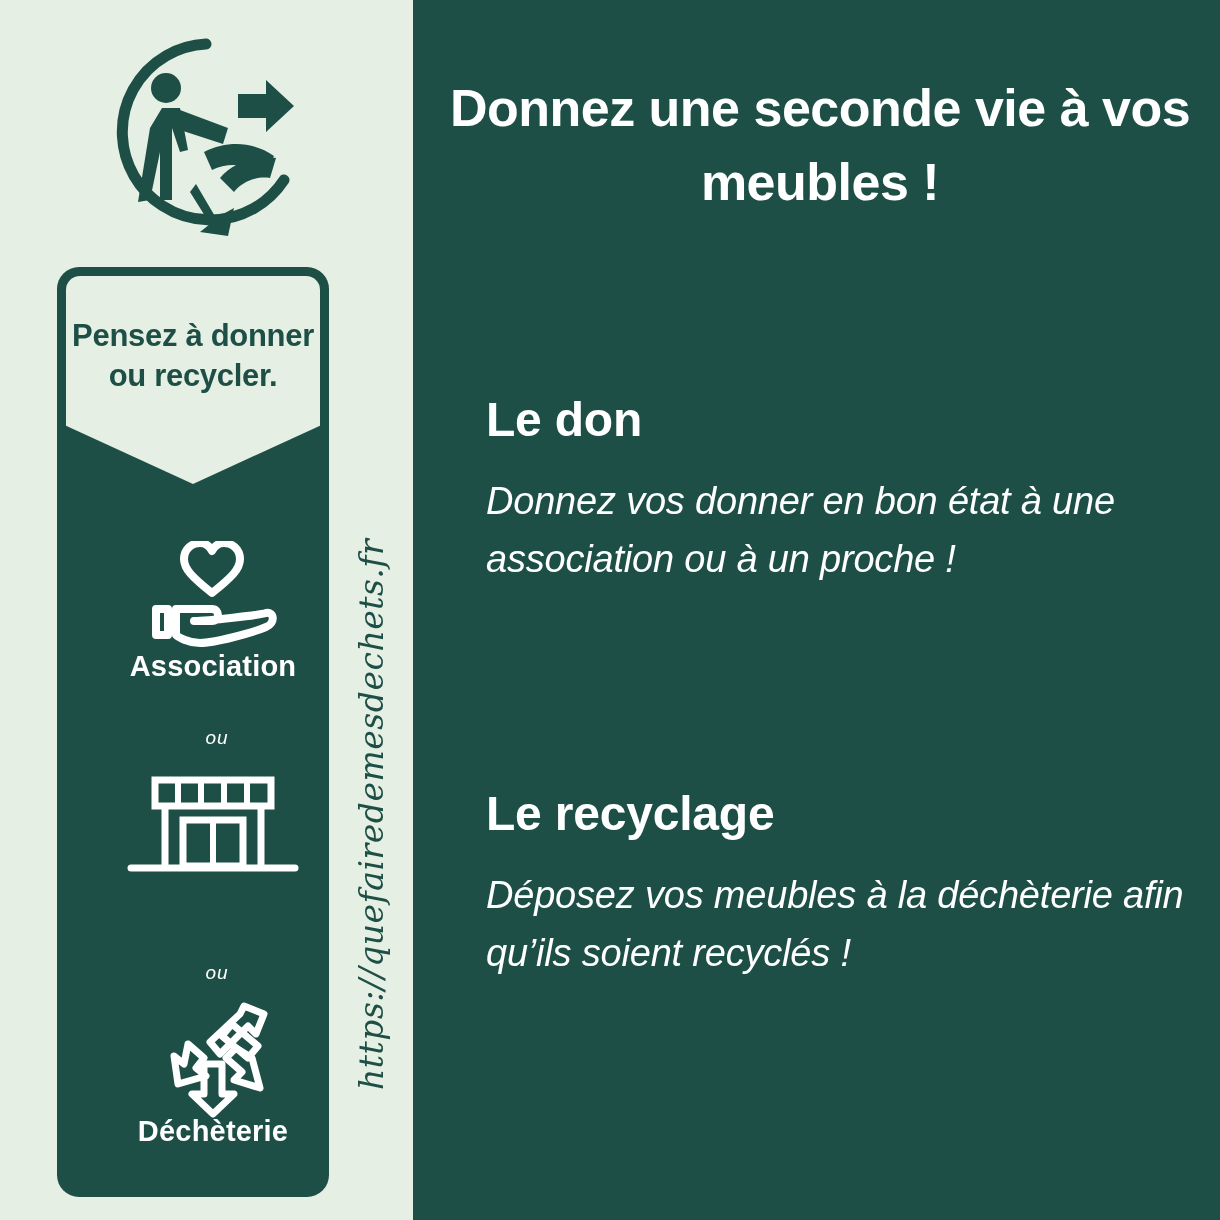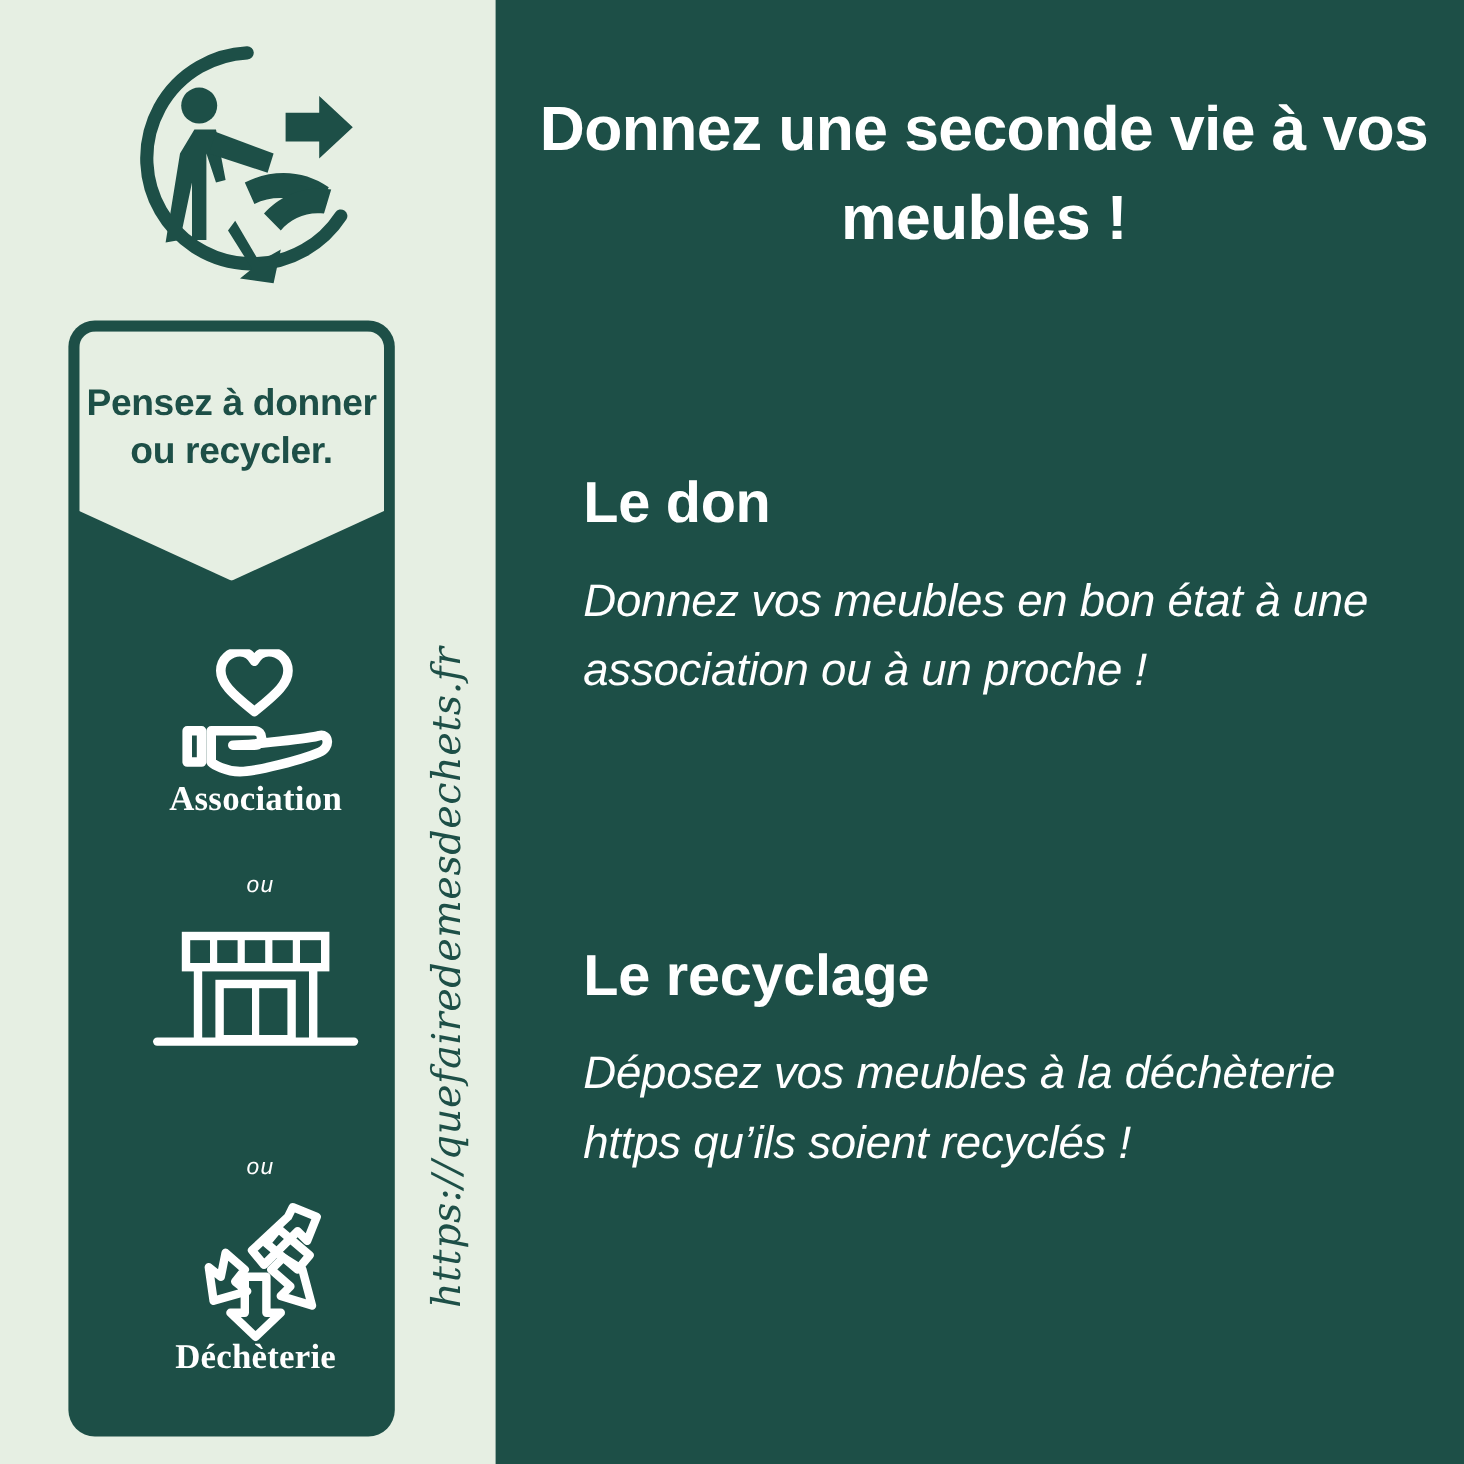--- a/index.html
+++ b/index.html
@@ -69,21 +69,20 @@
     text-align: center;
     letter-spacing: -0.3px;
   }
   
   .ribbon-item {
     position: absolute;
     width: 312px;
     left: 57px;
     text-align: center;
     color: #ffffff;
-    font-family: Liberation Serif, serif;
   }
   .ribbon-item .label {
     font-size: 29px;
     font-weight: bold;
     letter-spacing: 0.2px;
   }
   .ribbon-sep {
     position: absolute;
     width: 272px;
     left: 57px;
@@ -219,21 +218,21 @@
     </div>
     <div class="label">Déchèterie</div>
   </div>
 
   <div class="vertical-url">https://quefairedemesdechets.fr</div>
 
   <div class="title">Donnez une seconde vie à vos meubles !</div>
 
   <div class="section" id="sec-don">
     <div class="section-title">Le don</div>
-    <div class="section-body">Donnez vos meubles en bon état à une association ou à un proche !</div>
+    <div class="section-body">Donnez vos donner en bon état à une association ou à un proche !</div>
   </div>
 
   <div class="section" id="sec-recyclage">
     <div class="section-title">Le recyclage</div>
-    <div class="section-body">Déposez vos meubles à la déchèterie https qu’ils soient recyclés !</div>
+    <div class="section-body">Déposez vos meubles à la déchèterie afin qu’ils soient recyclés !</div>
   </div>
 
 </div>
 
 </body></html>

